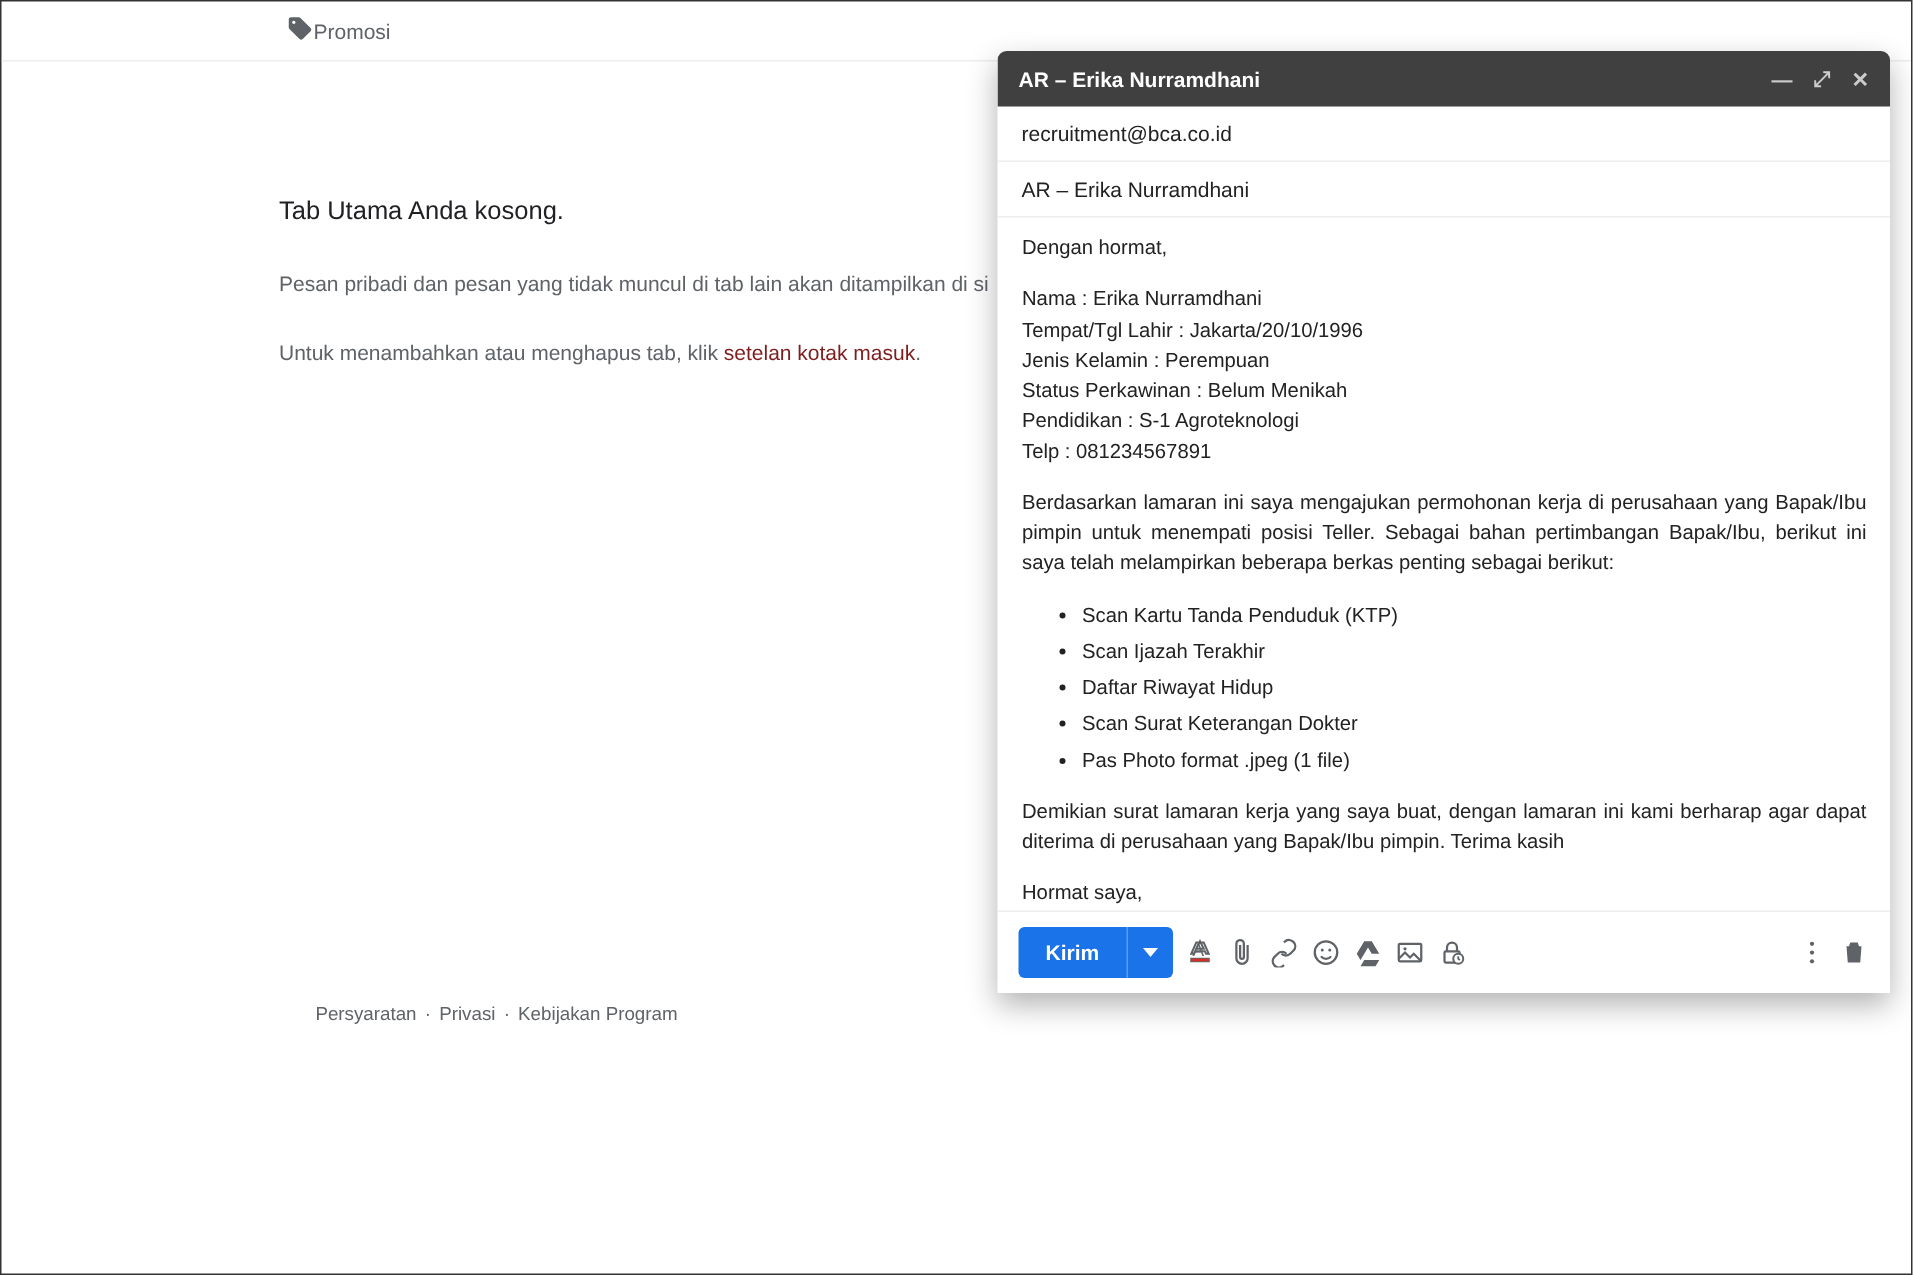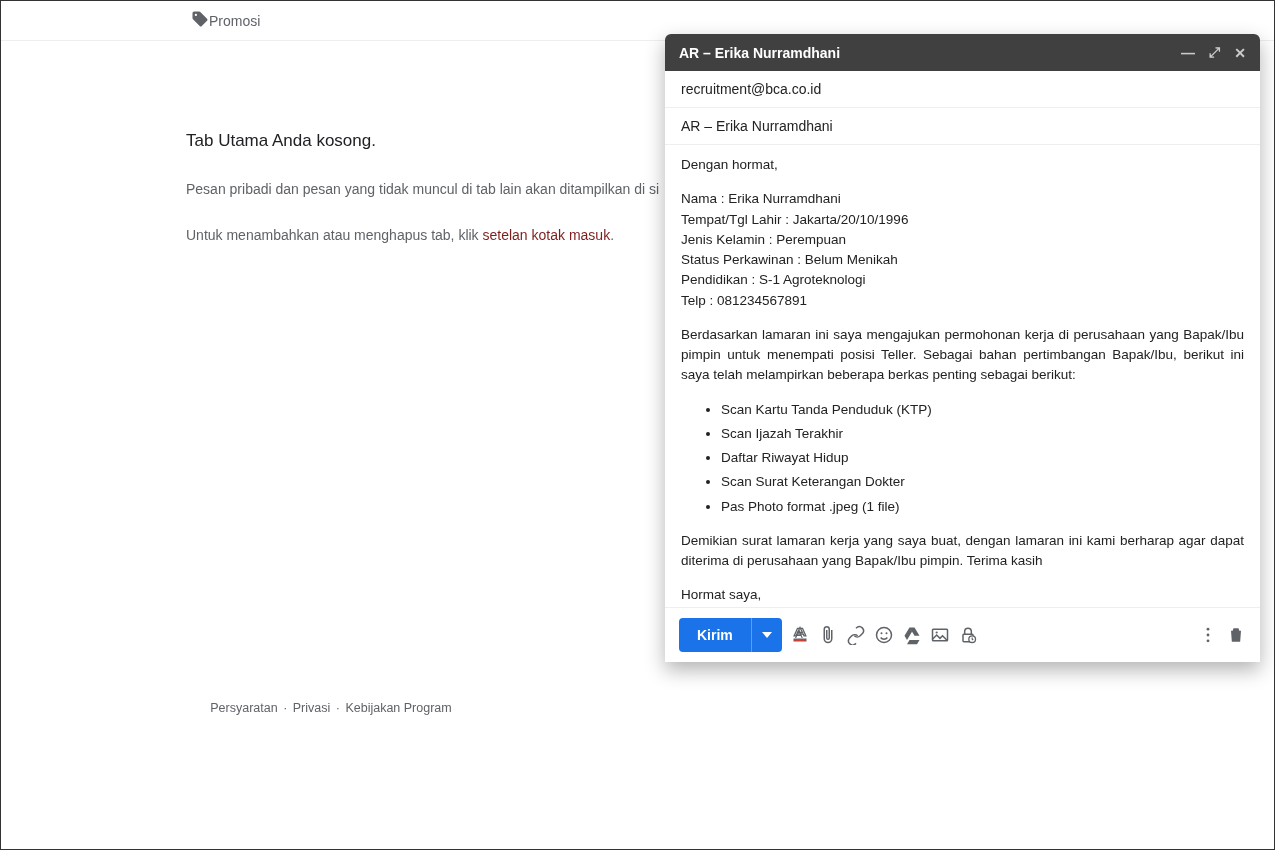--- a/index.html
+++ b/index.html
@@ -30,21 +30,21 @@
   .tab-promo svg { width: 18px; height: 18px; fill: #5f6368; }
   .main {
     padding: 90px 0 0 185px;
     color: #202124;
   }
   .main h2 { font-size: 17px; font-weight: 400; margin-bottom: 30px; }
   .main p { font-size: 14px; color: #5f6368; margin-bottom: 30px; }
   .main a { color: #7f1d1d; text-decoration: none; }
   .footer {
     position: absolute;
-    top: 700px;
+    top: 668px;
     left: 0;
     width: 660px;
     text-align: center;
     font-size: 12.5px;
     color: #5f6368;
   }
   .footer span { margin: 0 2px; }
 
   
   .compose {

